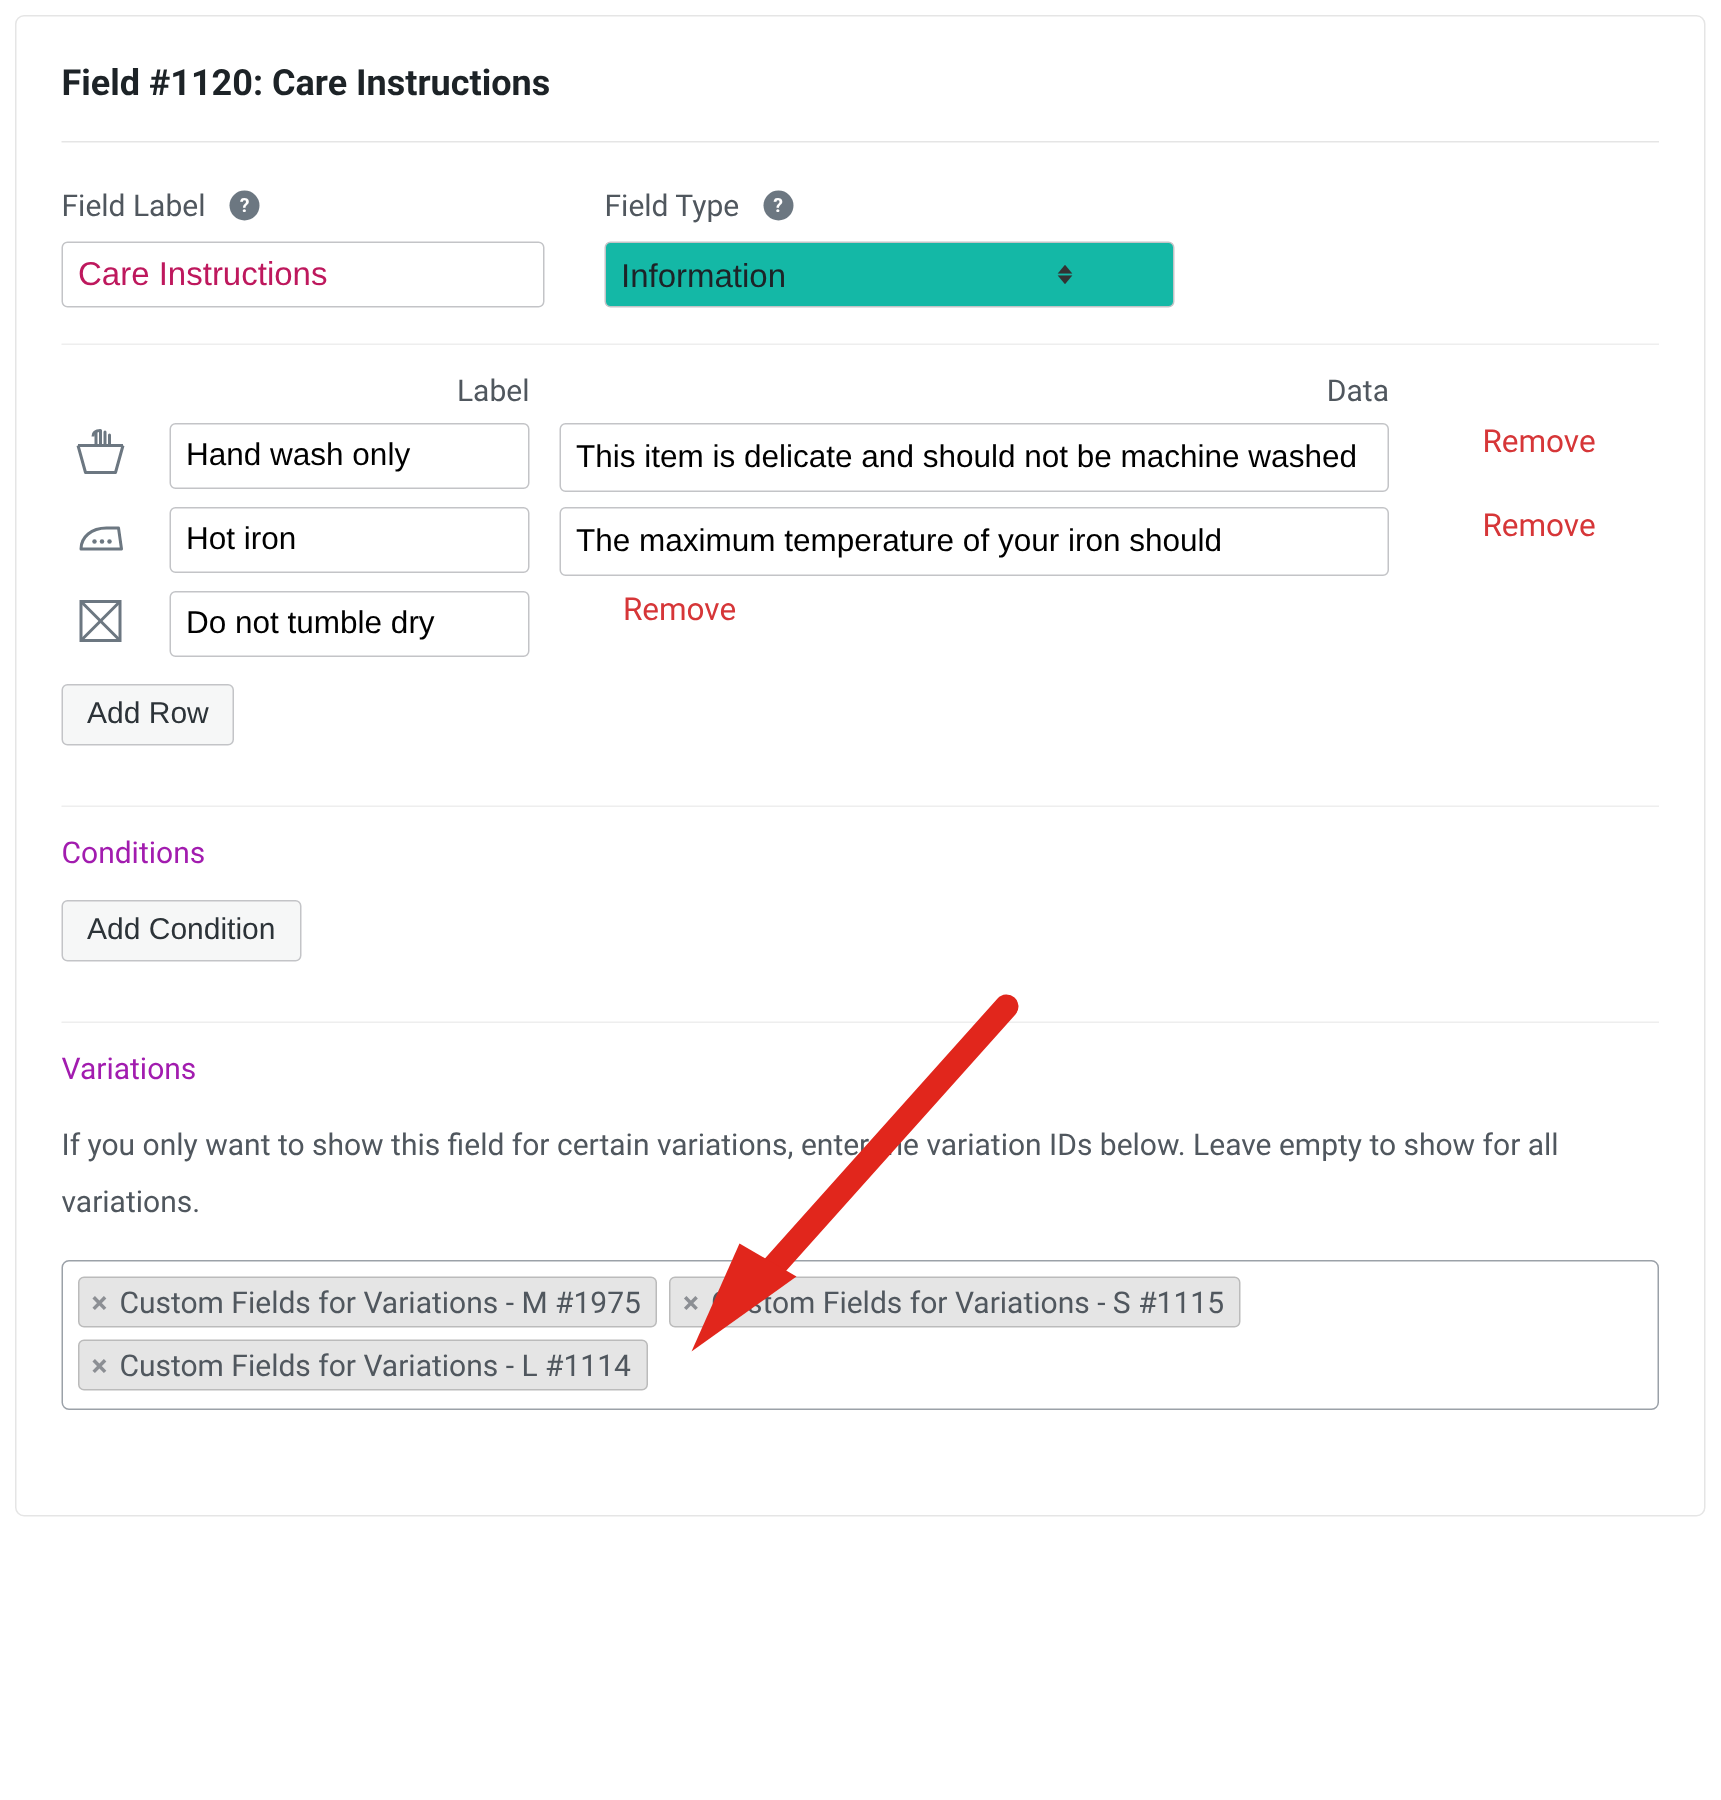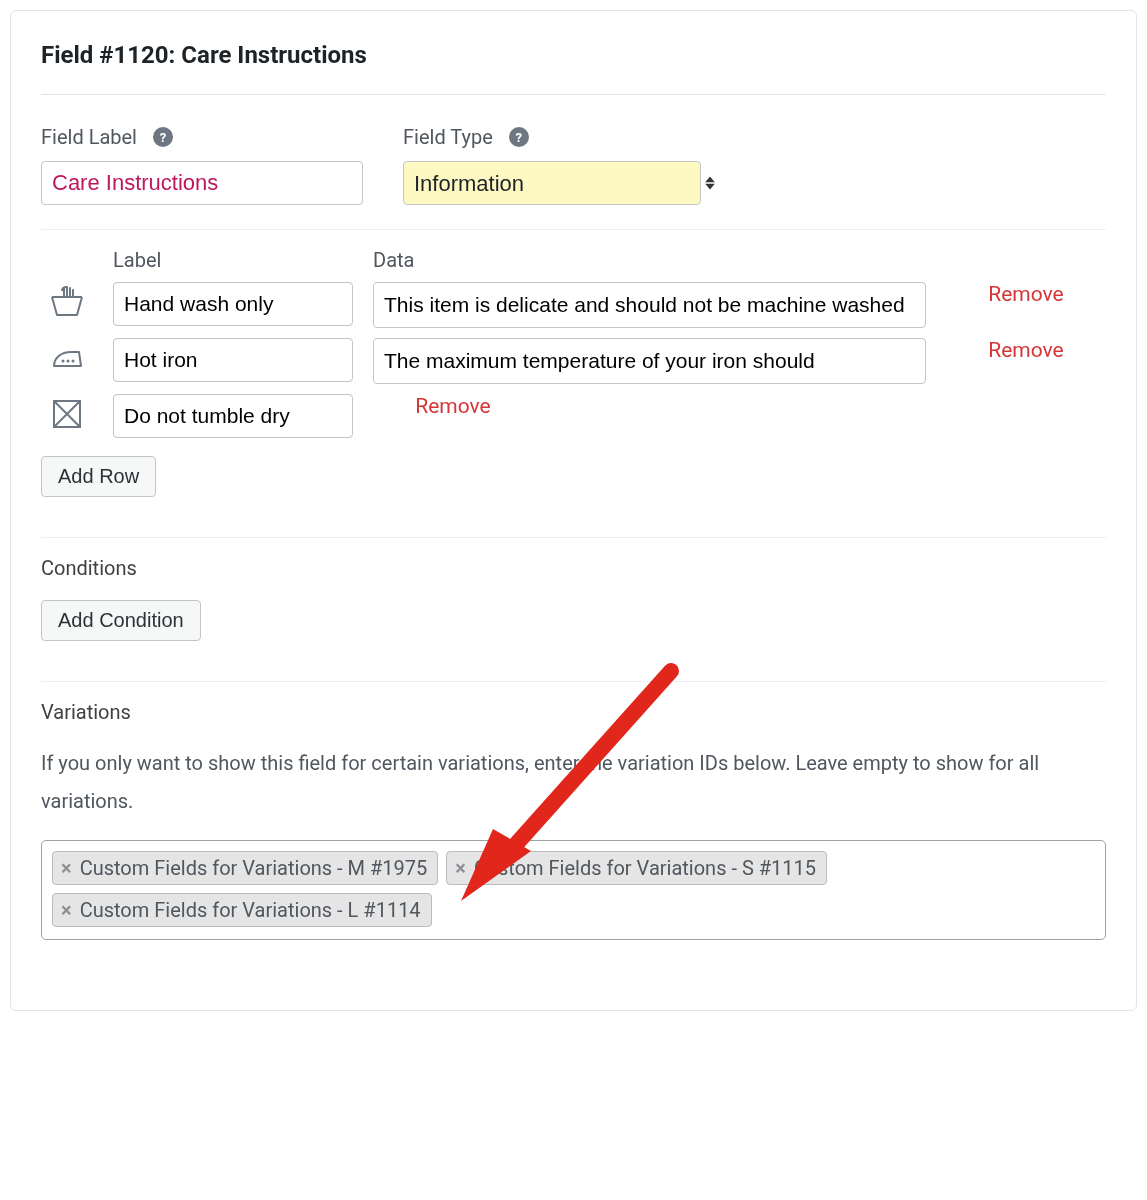--- a/index.html
+++ b/index.html
@@ -61,26 +61,26 @@
   }
   .select-wrap {
     position: relative;
     display: inline-block;
   }
   .select-input {
     font-size: 22px;
     padding: 6px 34px 6px 10px;
     border: 1px solid #c3c4c7;
     border-radius: 4px;
-    background: #fef9c3;
+    background: #14b8a6;
     color: #1d2327;
     height: 44px;
     appearance: none;
     -webkit-appearance: none;
-    width: 298px;
+    width: 380px;
   }
   .select-caret {
     position: absolute;
     right: 10px;
     top: 50%;
     transform: translateY(-50%);
     pointer-events: none;
     display: flex;
     flex-direction: column;
     gap: 1px;
@@ -88,20 +88,21 @@
   .select-caret svg { display: block; }
   .thin-sep {
     border: none;
     border-top: 1px solid #eee;
     margin: 24px 0 18px 0;
   }
   .table-head {
     display: flex;
     gap: 20px;
     margin-bottom: 10px;
+    text-align: right;
   }
   .col-icon  { width: 52px; flex: 0 0 52px; }
   .col-label { width: 240px; flex: 0 0 240px; }
   .col-data  { flex: 1; }
   .col-rem   { width: 160px; flex: 0 0 160px; text-align: center; }
   .th {
     font-size: 20px;
     color: #50575e;
   }
   .data-row {
@@ -141,21 +142,21 @@
     font-size: 20px;
     padding: 8px 16px;
     border: 1px solid #c3c4c7;
     border-radius: 4px;
     background: #f6f7f7;
     color: #2c3338;
     cursor: pointer;
   }
   .section-label {
     font-size: 20px;
-    color: #404040;
+    color: #a21caf;
     margin: 0 0 20px 0;
   }
   .helper-text {
     font-size: 20px;
     color: #50575e;
     line-height: 1.9;
     margin-bottom: 20px;
   }
   .tag-input-box {
     border: 1px solid #9ba1a8;

